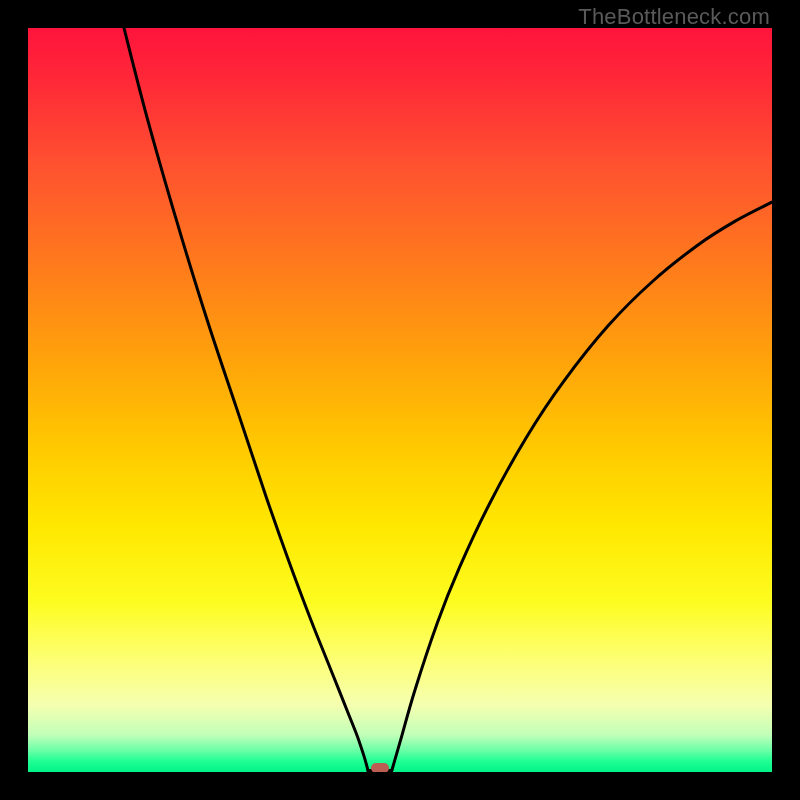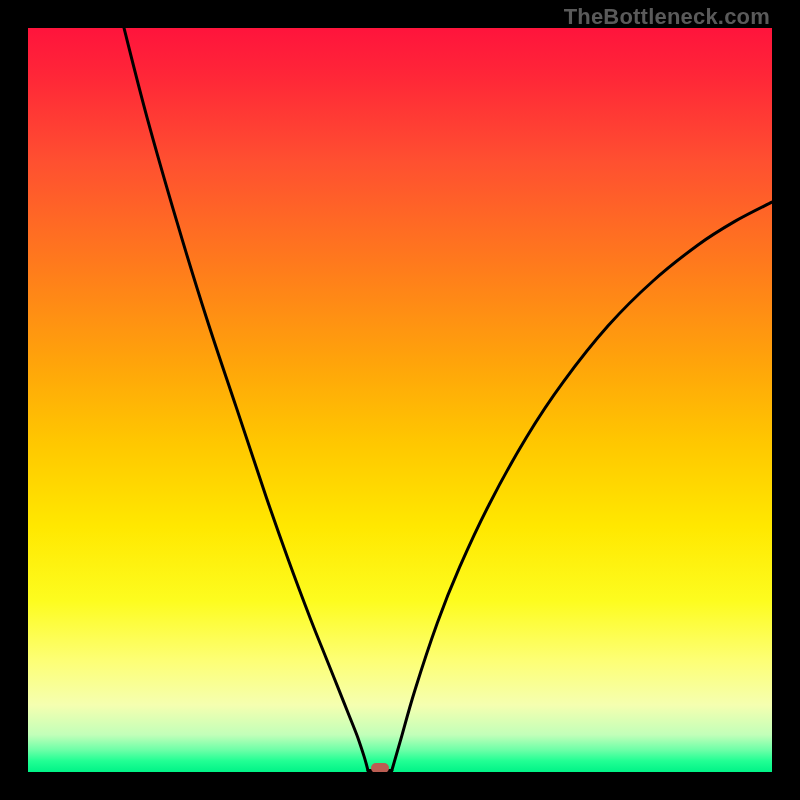--- a/index.html
+++ b/index.html
@@ -42,21 +42,21 @@
       #6fffa8 97%,
       #22ff94 98.5%,
       #00f387 100%
     );
   }
   .watermark {
     position: absolute;
     top: 4px;
     right: 30px;
     font-size: 22px;
-    font-weight: 700;
+    font-weight: 400;
     color: #5a5a5a;
     letter-spacing: 0.2px;
   }
   .curve-svg {
     position: absolute;
     top: 0;
     left: 0;
     width: 744px;
     height: 744px;
   }

